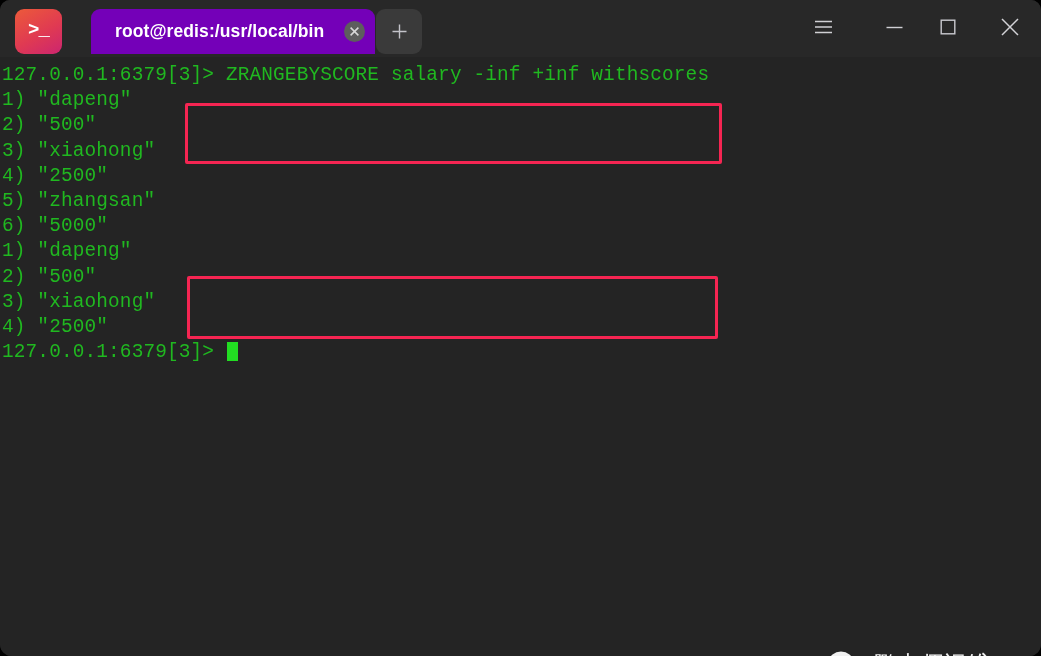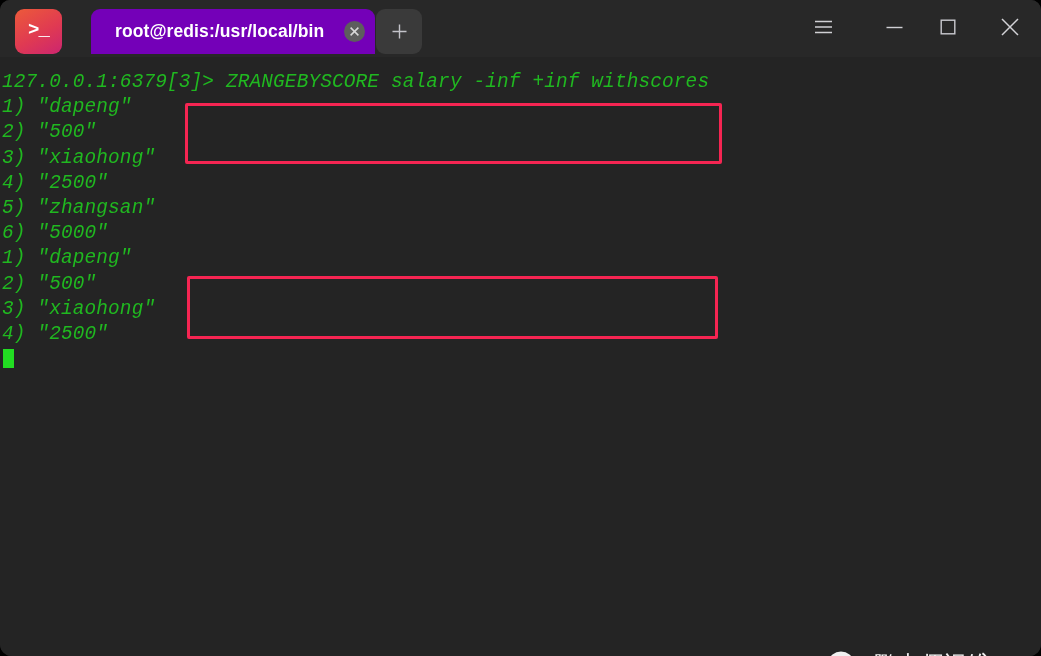--- a/index.html
+++ b/index.html
@@ -105,23 +105,22 @@
     position: absolute;
     left: 0; top: 57px;
     width: 1041px;
     height: 599px;
     background: #242424;
     padding: 0;
   }
 
   #lines {
     position: absolute;
-    left: 0; top: 13px;
-    width: 1041px;
-    font-style: italic;
+    left: 0; top: 6px;
+    width: 1041px;
   }
 
   .tline {
     height: 25.2px;
     line-height: 25.2px;
     padding-left: 2px;
     color: #20b820;
     font-family: "Liberation Mono", monospace;
     font-size: 19.4px;
     white-space: pre;
@@ -221,21 +220,21 @@
       <div class="tline">1) "dapeng"</div>
       <div class="tline">2) "500"</div>
       <div class="tline">3) "xiaohong"</div>
       <div class="tline">4) "2500"</div>
       <div class="tline">5) "zhangsan"</div>
       <div class="tline">6) "5000"</div>
       <div class="tline">1) "dapeng"</div>
       <div class="tline">2) "500"</div>
       <div class="tline">3) "xiaohong"</div>
       <div class="tline">4) "2500"</div>
-      <div class="tline"><span class="cursor"></span></div>
+      <div class="tline"><span>127.0.0.1:6379[3]&gt; </span><span class="cursor"></span></div>
     </div>
 
     <div class="redbox" id="redbox-1"></div>
     <div class="redbox" id="redbox-2"></div>
 
     <div id="watermark">
       <svg id="wechat-icon" width="36" height="30" viewBox="0 0 36 30">
         <ellipse cx="13" cy="11.5" rx="12" ry="10" fill="#f1f1f1"></ellipse>
         <path d="M5 18 L3.2 25 L9.8 21.2 Z" fill="#f1f1f1"></path>
         <ellipse cx="8.3" cy="8.6" rx="1.7" ry="1.8" fill="#2b2b2b"></ellipse>

